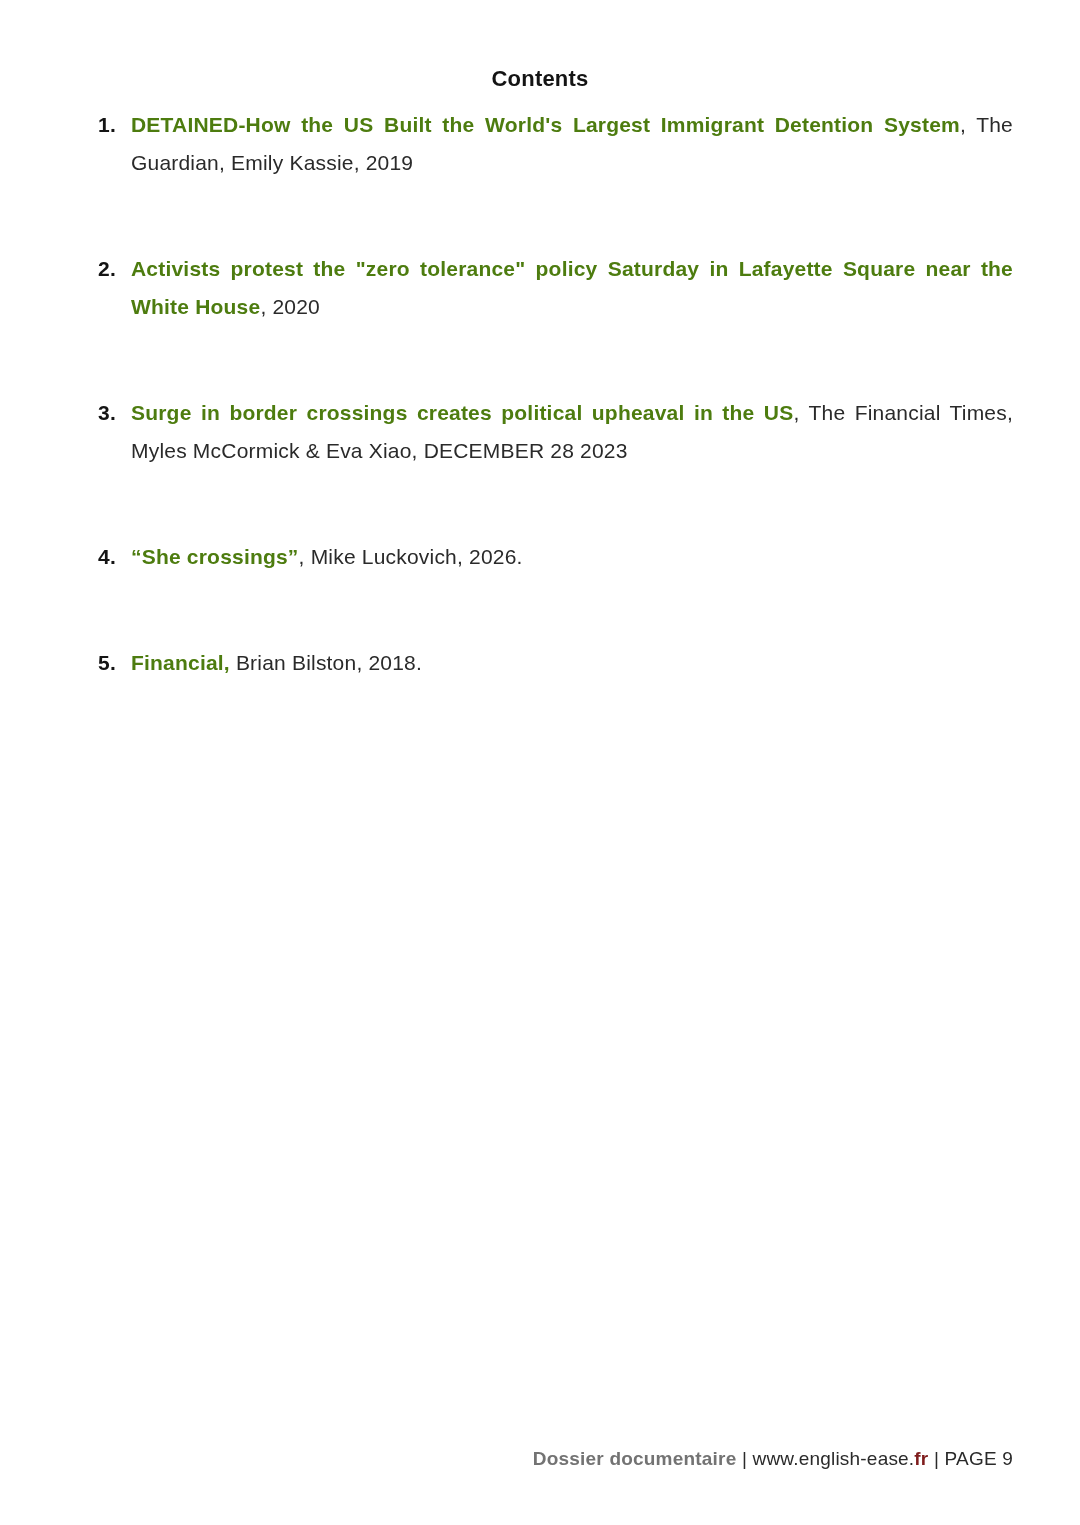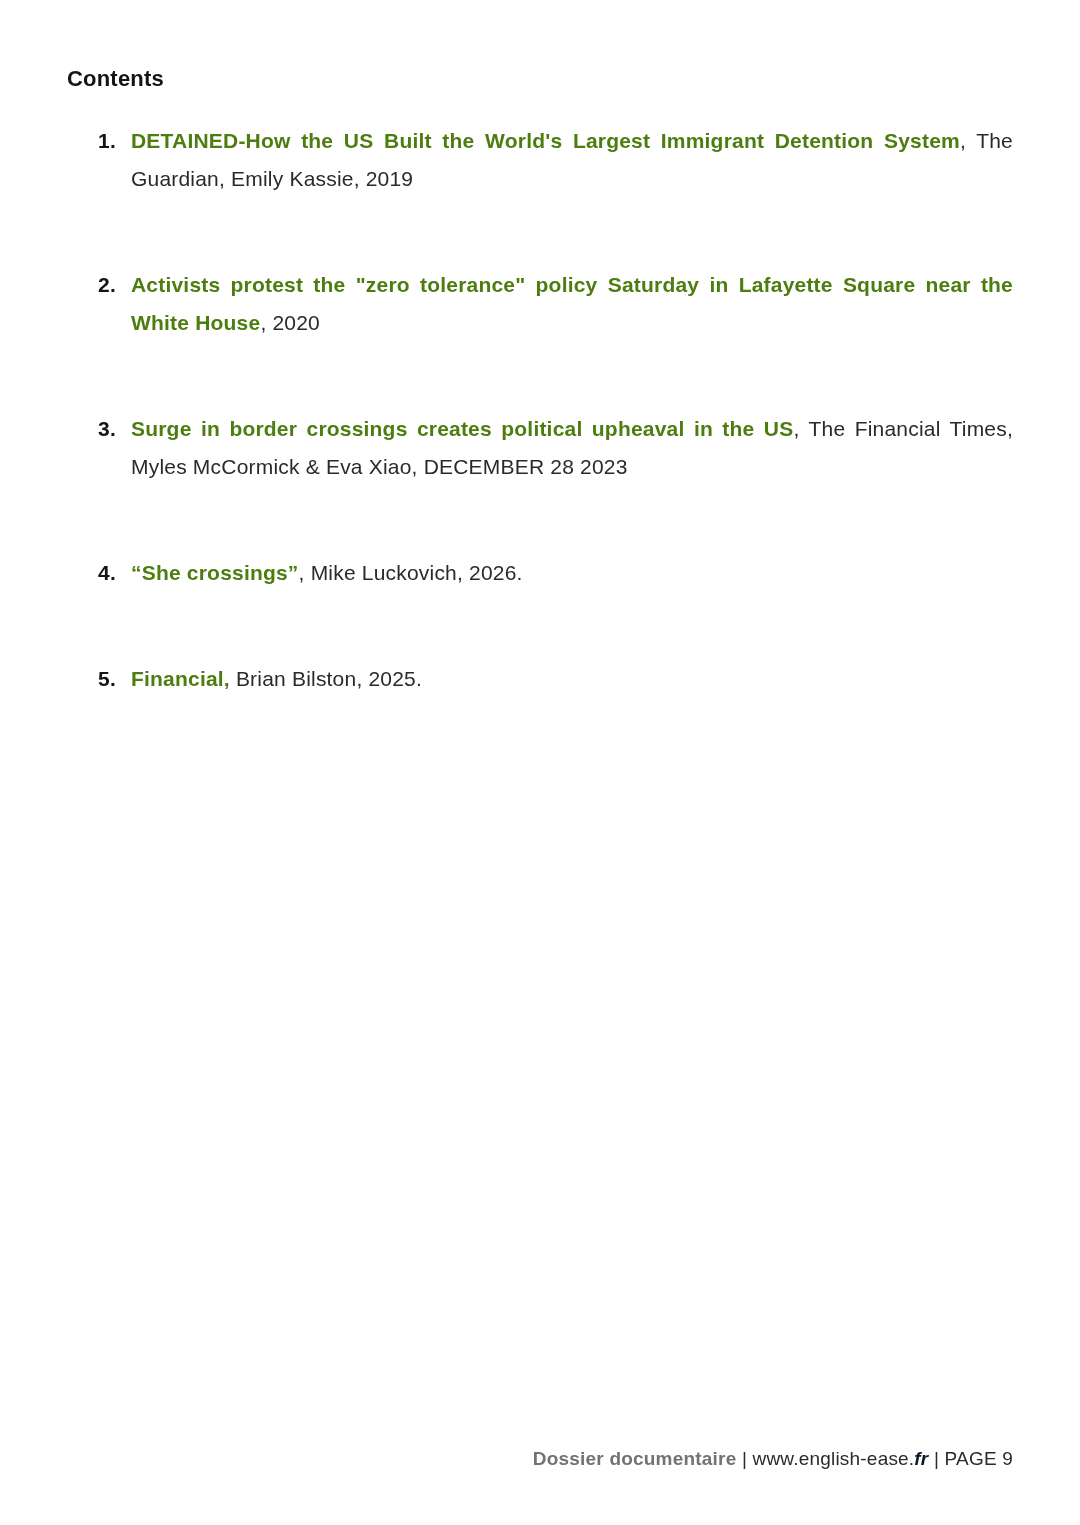--- a/index.html
+++ b/index.html
@@ -14,22 +14,23 @@
     overflow: hidden;
   }
   .content {
     padding: 64px 67px 0 67px;
   }
   .doc-title {
     font-size: 22px;
     font-weight: 700;
     color: #141414;
     line-height: 30px;
-    margin-bottom: 28px;
+    margin-bottom: 12px;
     letter-spacing: 0.2px;
+    text-align: center;
   }
   ol.toc-list {
     list-style: none;
   }
   ol.toc-list li {
     position: relative;
     padding-left: 64px;
     font-size: 21px;
     line-height: 38px;
     text-align: justify;
@@ -63,22 +64,21 @@
     color: #2a2a2a;
     letter-spacing: 0.2px;
     white-space: nowrap;
   }
   .footer-doc-label {
     font-weight: 700;
     color: #737373;
   }
   .footer-tld {
     font-weight: 700;
-    font-style: italic;
-    color: #0f172a;
+    color: #7f1d1d;
   }
 </style>
 </head>
 <body>
 
 <div class="page">
   <div class="content">
 
     <div class="doc-title">Contents</div>
 
@@ -99,20 +99,20 @@
         <span class="toc-title">Surge in border crossings creates political upheaval in the US</span><span class="toc-suffix">, The Financial Times, Myles McCormick &amp; Eva Xiao, DECEMBER 28 2023</span>
       </li>
 
       <li>
         <span class="toc-num">4.</span>
         <span class="toc-title">“She crossings”</span><span class="toc-suffix">, Mike Luckovich, 2026.</span>
       </li>
 
       <li>
         <span class="toc-num">5.</span>
-        <span class="toc-title">Financial,</span><span class="toc-suffix"> Brian Bilston, 2025.</span>
+        <span class="toc-title">Financial,</span><span class="toc-suffix"> Brian Bilston, 2018.</span>
       </li>
 
     </ol>
   </div>
 
   <div class="footer"><span class="footer-doc-label">Dossier documentaire</span><span class="footer-site"> | www.english-ease.</span><span class="footer-tld">fr</span><span class="footer-page"> | PAGE 9</span></div>
 </div>
 
 </body></html>

